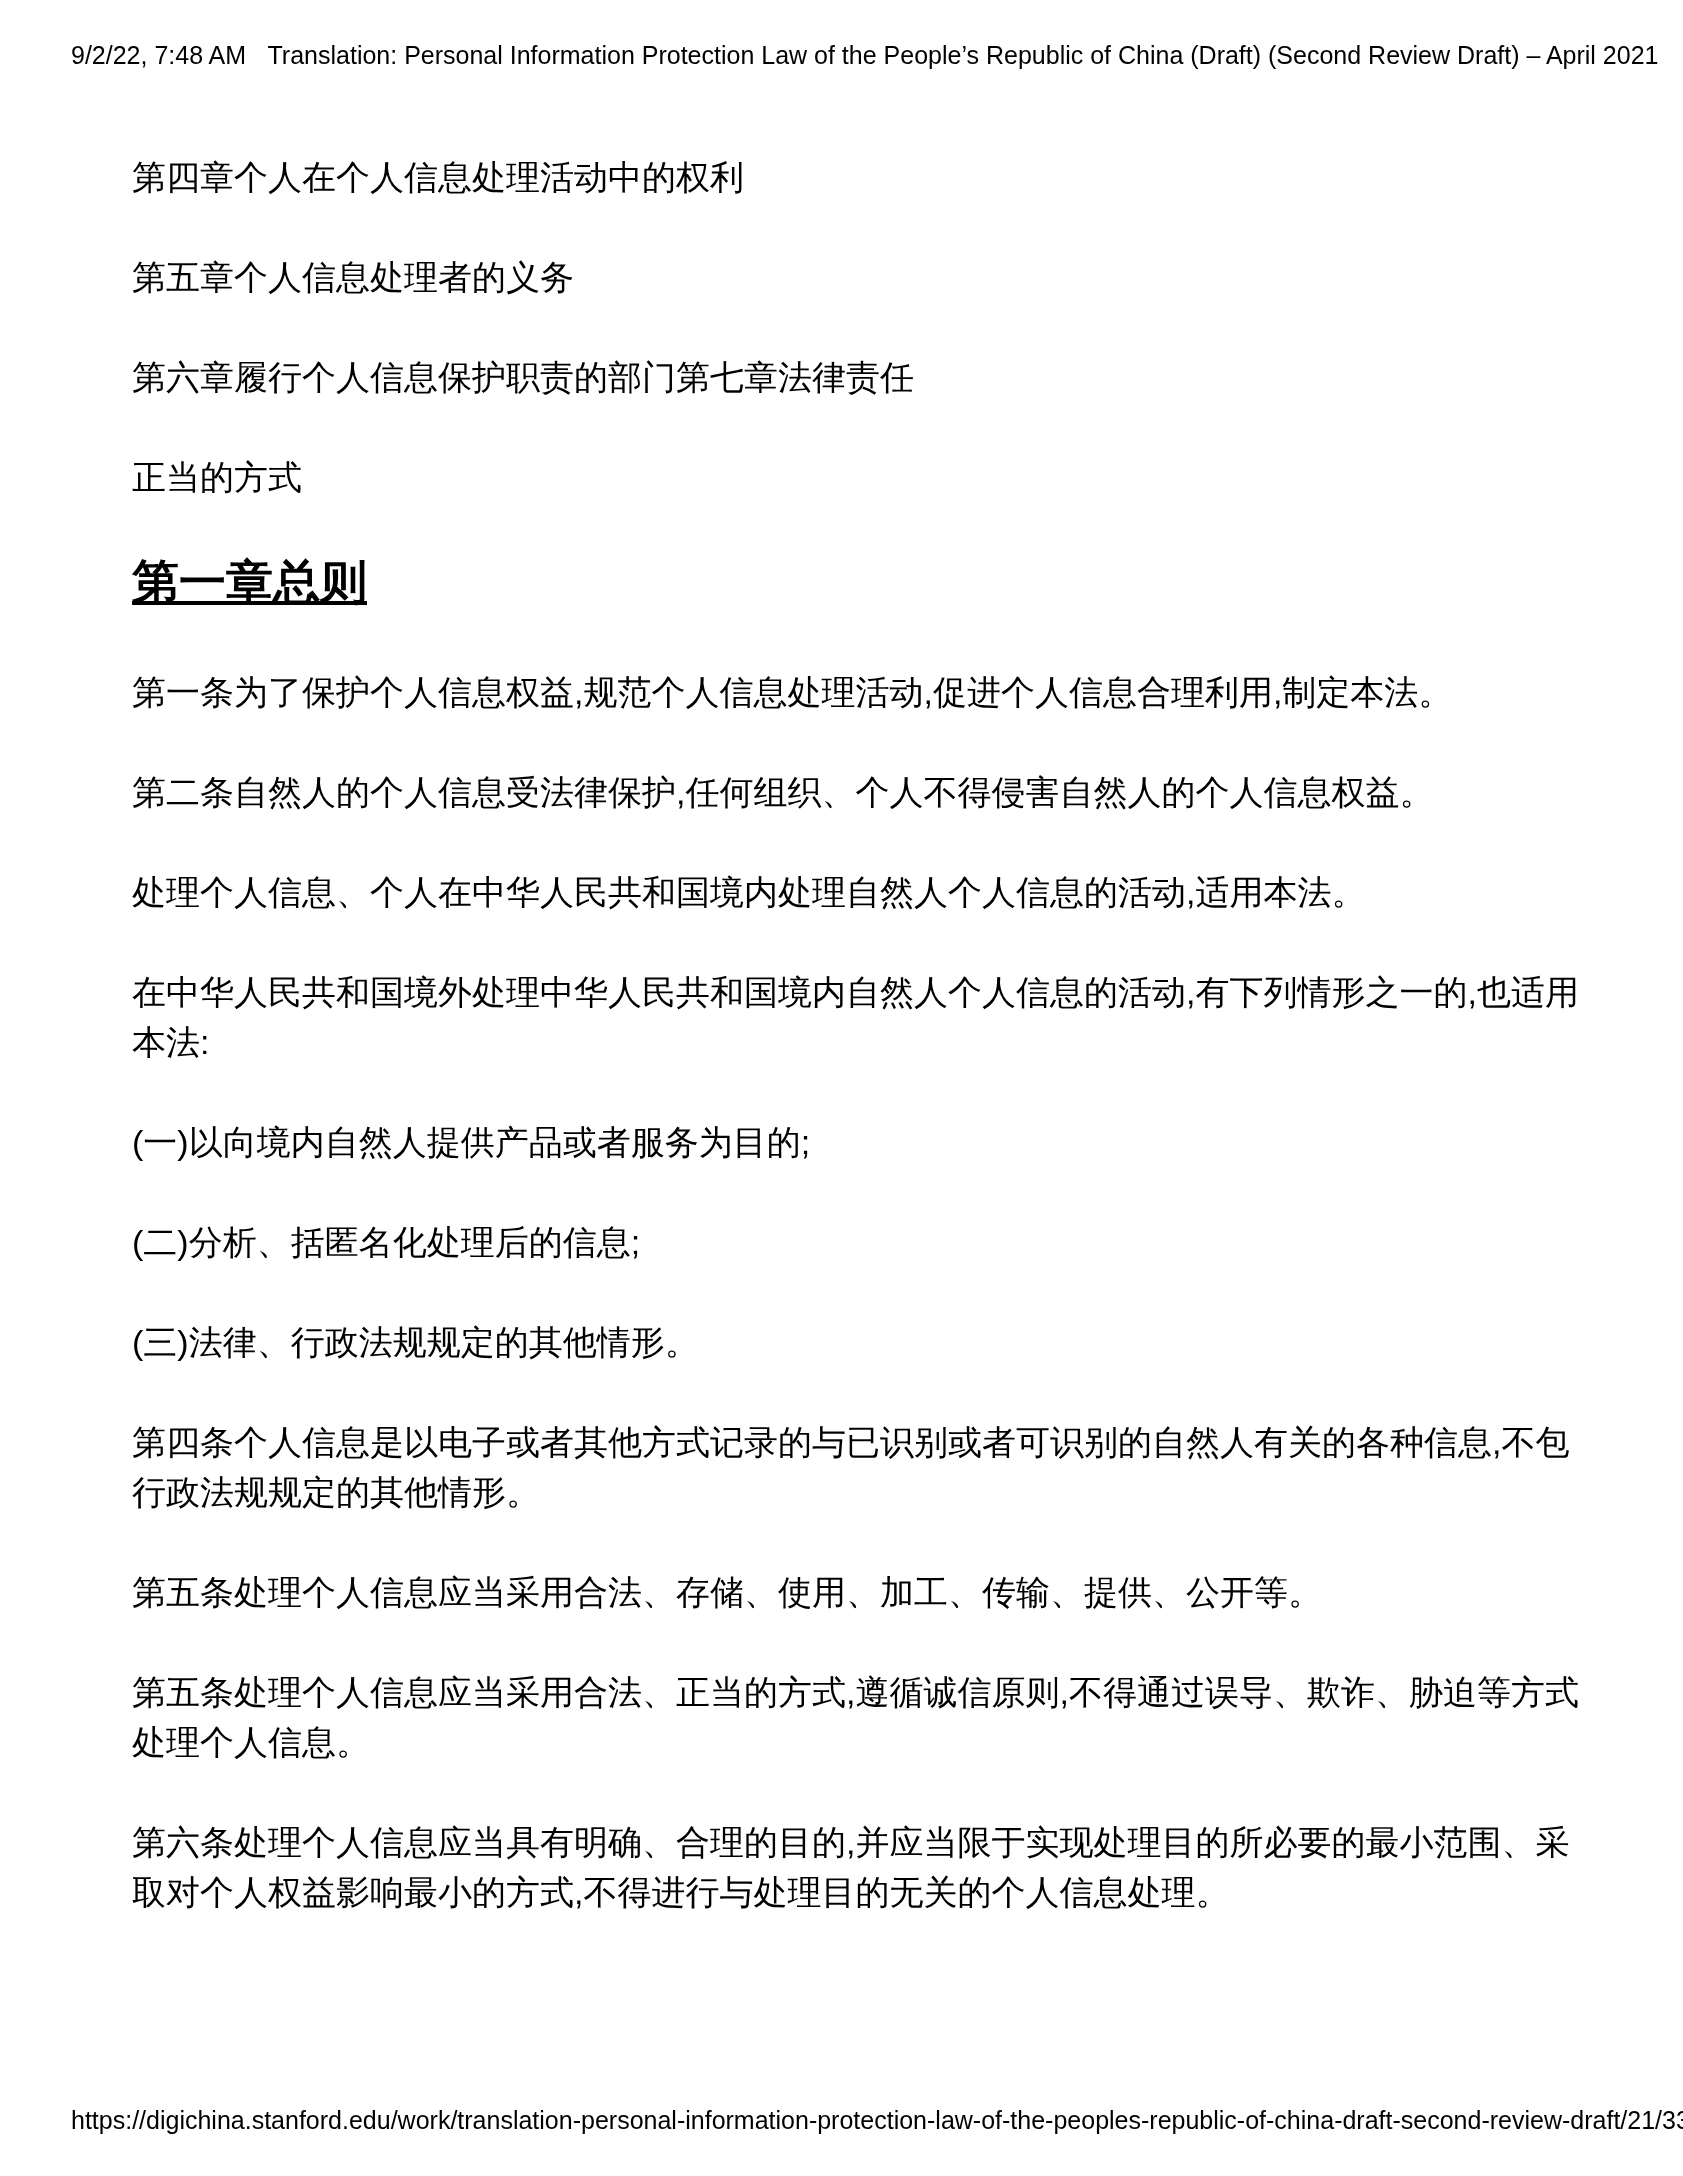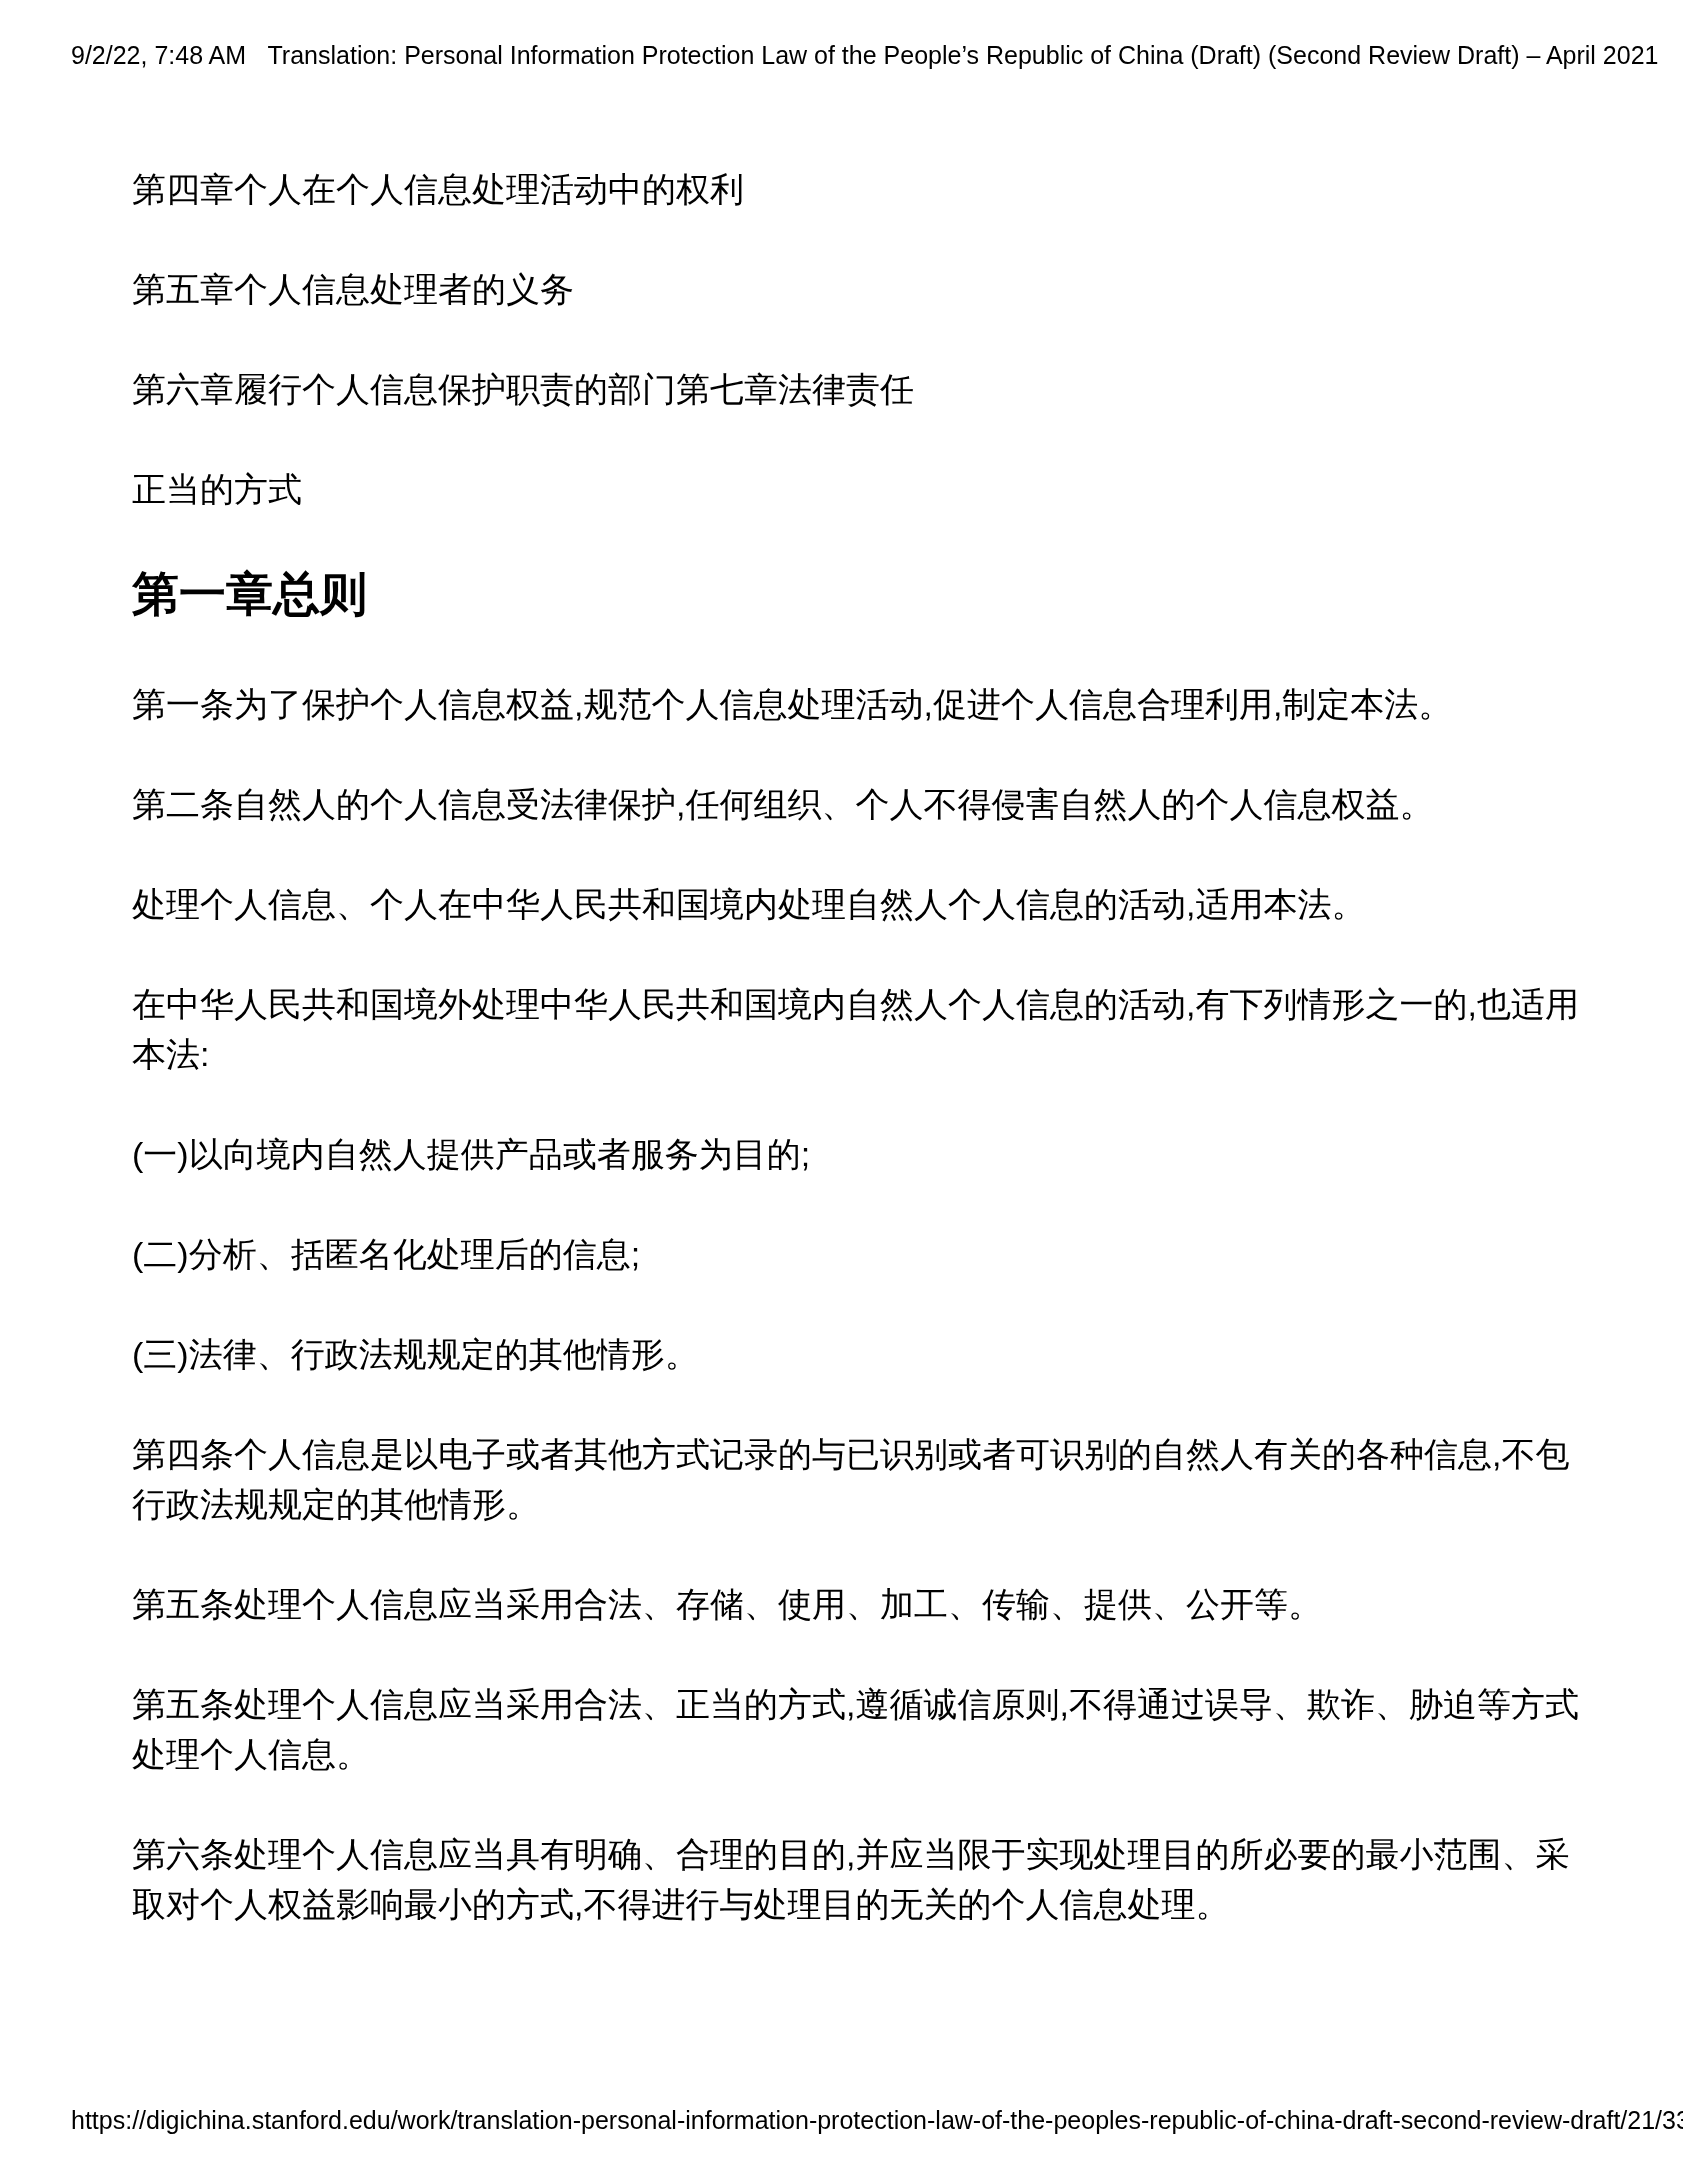--- a/index.html
+++ b/index.html
@@ -30,32 +30,33 @@
     top: 0;
     white-space: nowrap;
   }
   .content {
     position: absolute;
     left: 132px;
     top: 152px;
     width: 1525px;
   }
   .content p {
-    margin: 12px 0 50px 0;
+    margin: 0 0 50px 0;
     font-size: 34px;
     line-height: 50px;
     white-space: pre; 
     letter-spacing: 0;
   }
   .content h1 {
     margin: 17px 0 56px 0;
     font-size: 47px;
     line-height: 59px;
     font-weight: 700;
     white-space: pre;
+    text-decoration: underline;
   }
   .print-footer {
     position: absolute;
     left: 71px;
     right: 67px;
     top: 2105px;
     height: 30px;
     font-size: 25px;
     line-height: 30px;
     color: #000000;

